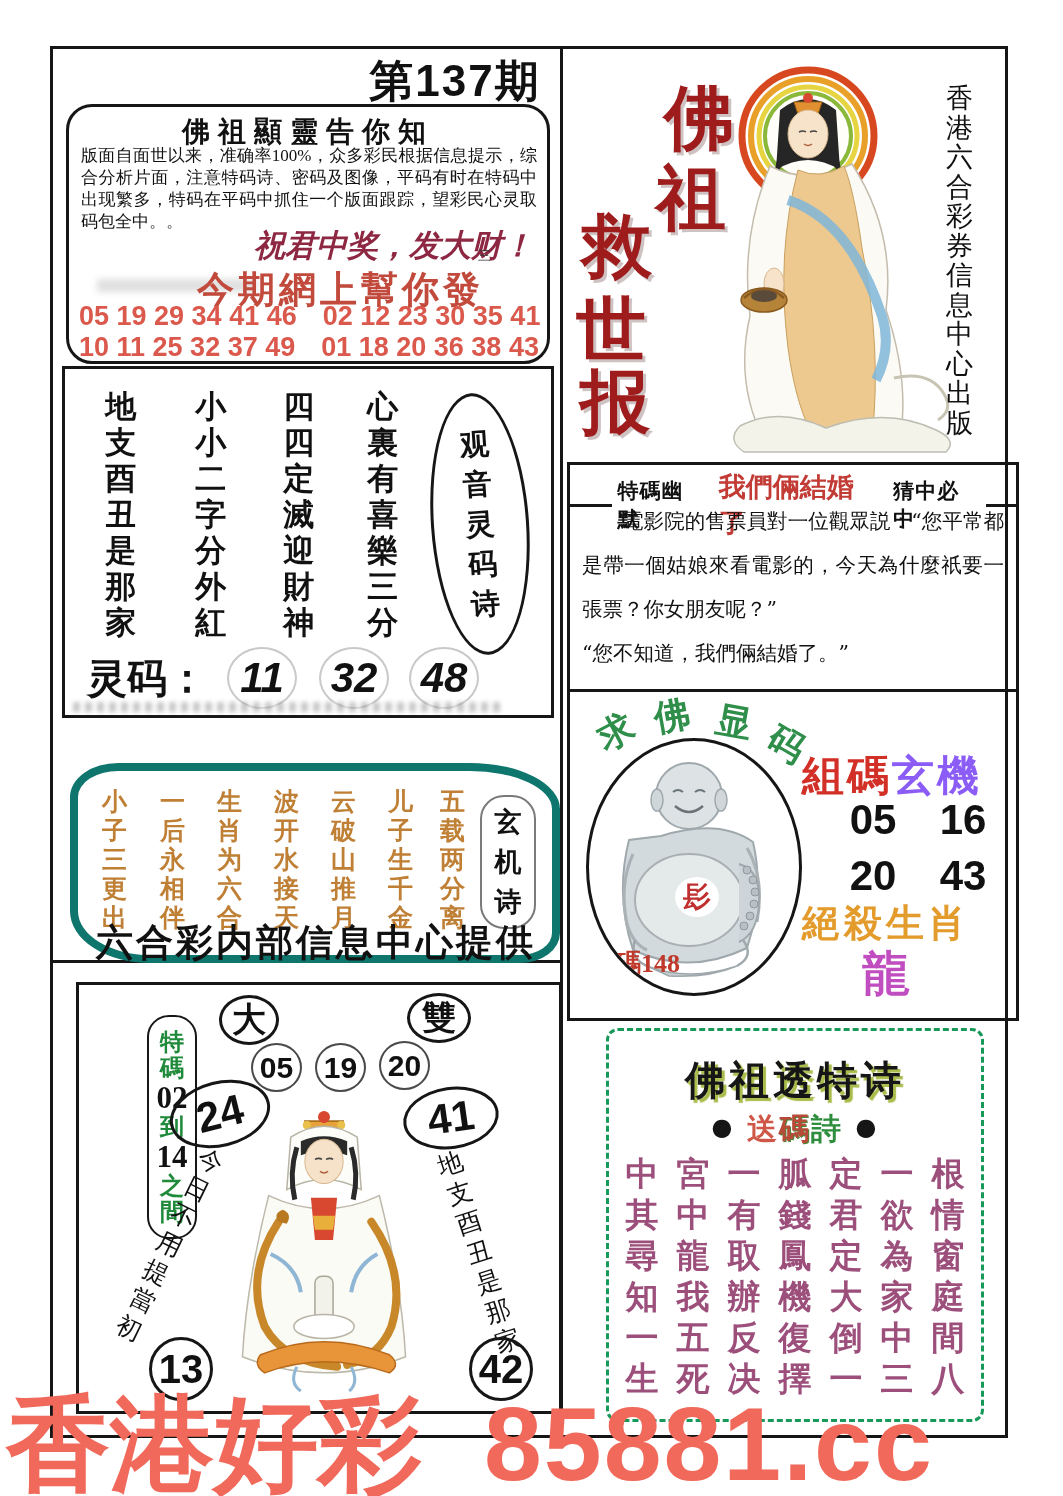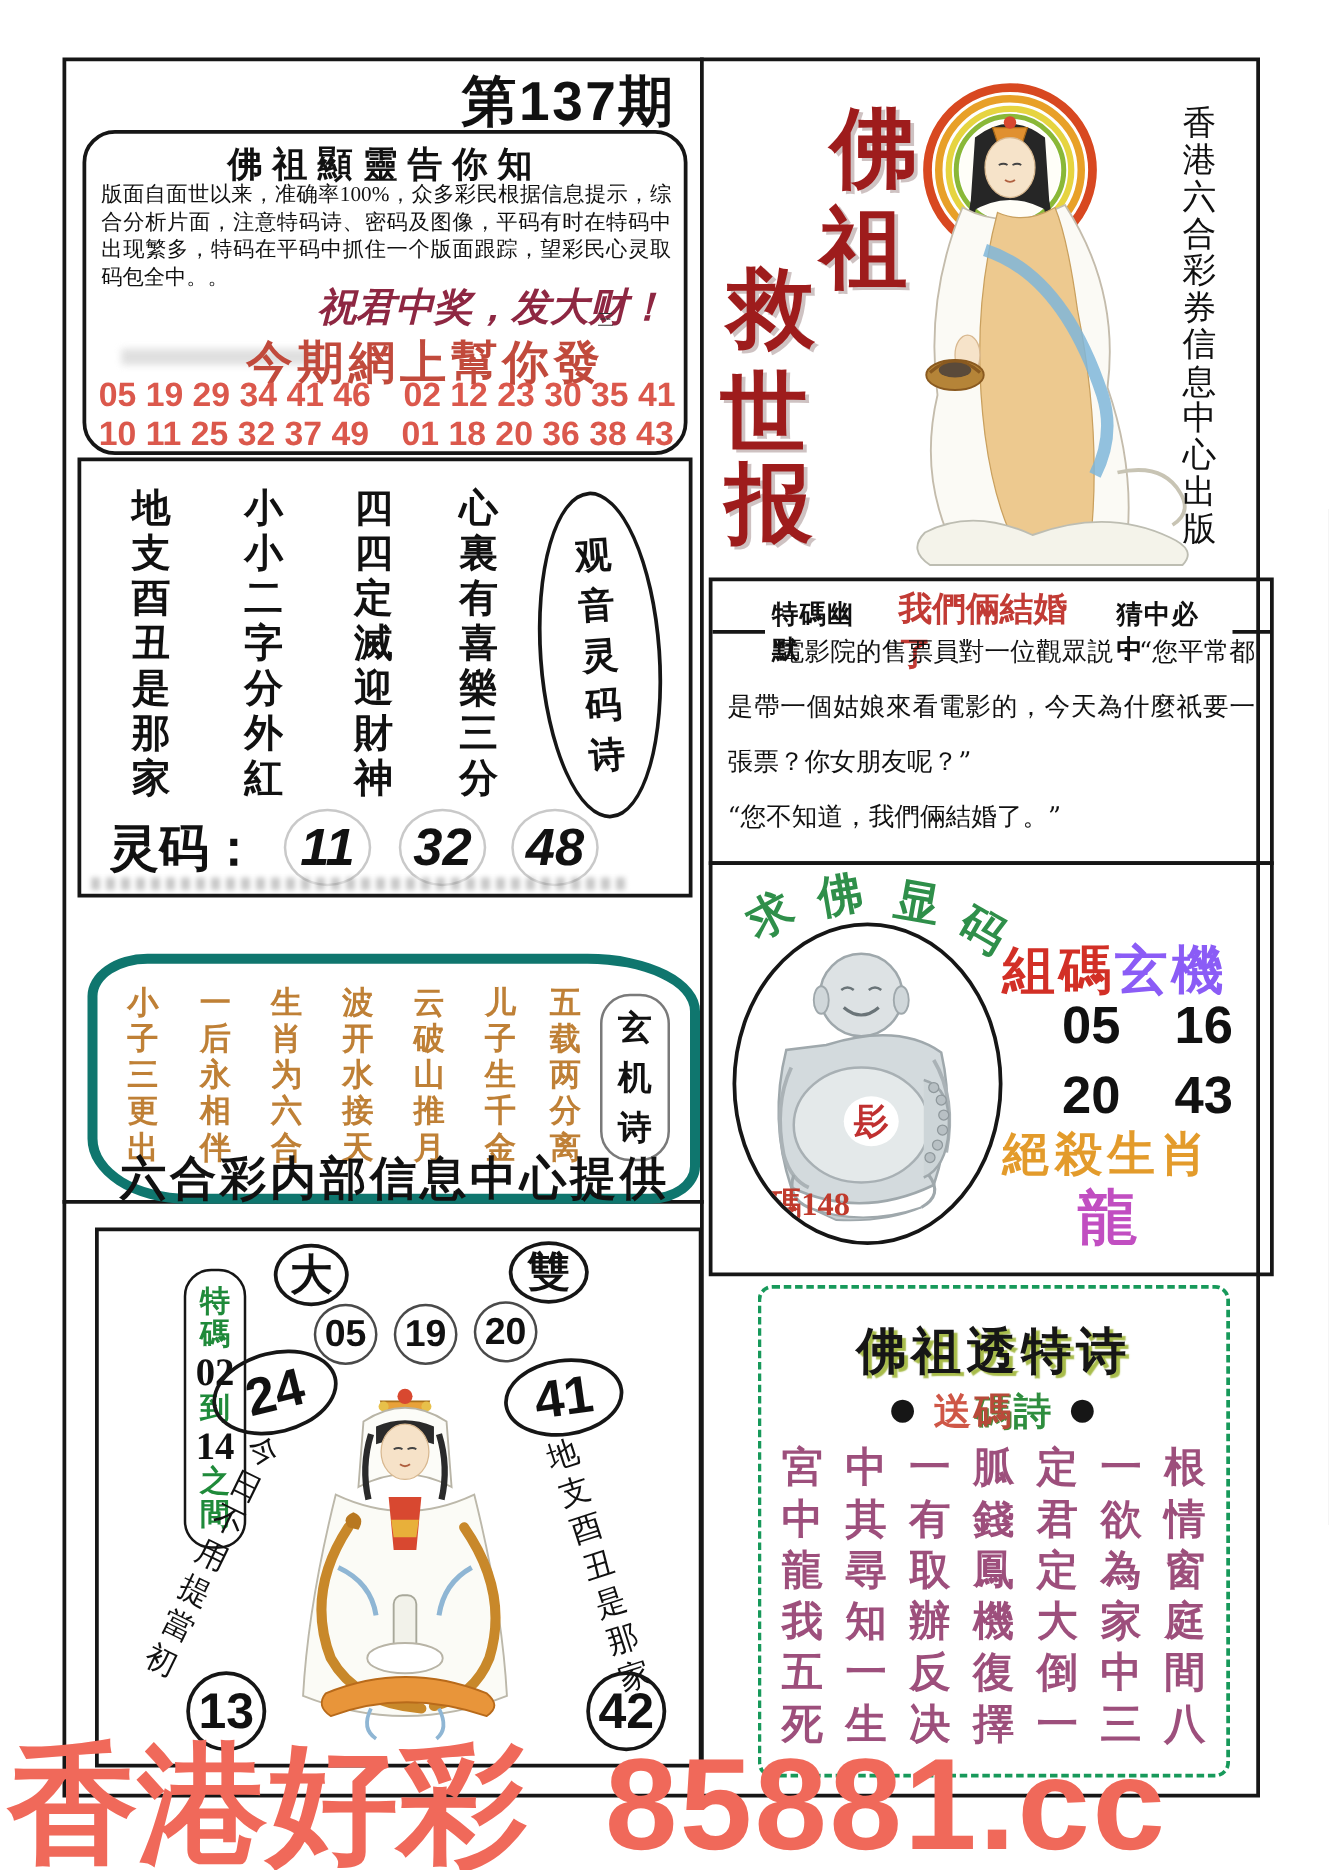--- a/index.html
+++ b/index.html
@@ -342,22 +342,22 @@
   </div>
 
   <div class="abs box-poem">
     <div class="sp-title">佛祖透特诗</div>
     <div class="sp-sub">
       <span class="dot">●</span>
       <span class="c0">送</span><span class="c1">碼</span><span class="c2">詩</span>
       <span class="dot">●</span>
     </div>
     <div class="sp-grid">
+      <div class="vcol">中其尋知一生</div>
       <div class="vcol">宮中龍我五死</div>
-      <div class="vcol">中其尋知一生</div>
       <div class="vcol">一有取辦反决</div>
       <div class="vcol">胍錢鳳機復擇</div>
       <div class="vcol">定君定大倒一</div>
       <div class="vcol">一欲為家中三</div>
       <div class="vcol">根情窗庭間八</div>
     </div>
   </div>
 
   <div class="abs banner">
     <span class="b-brand">香港好彩</span>

